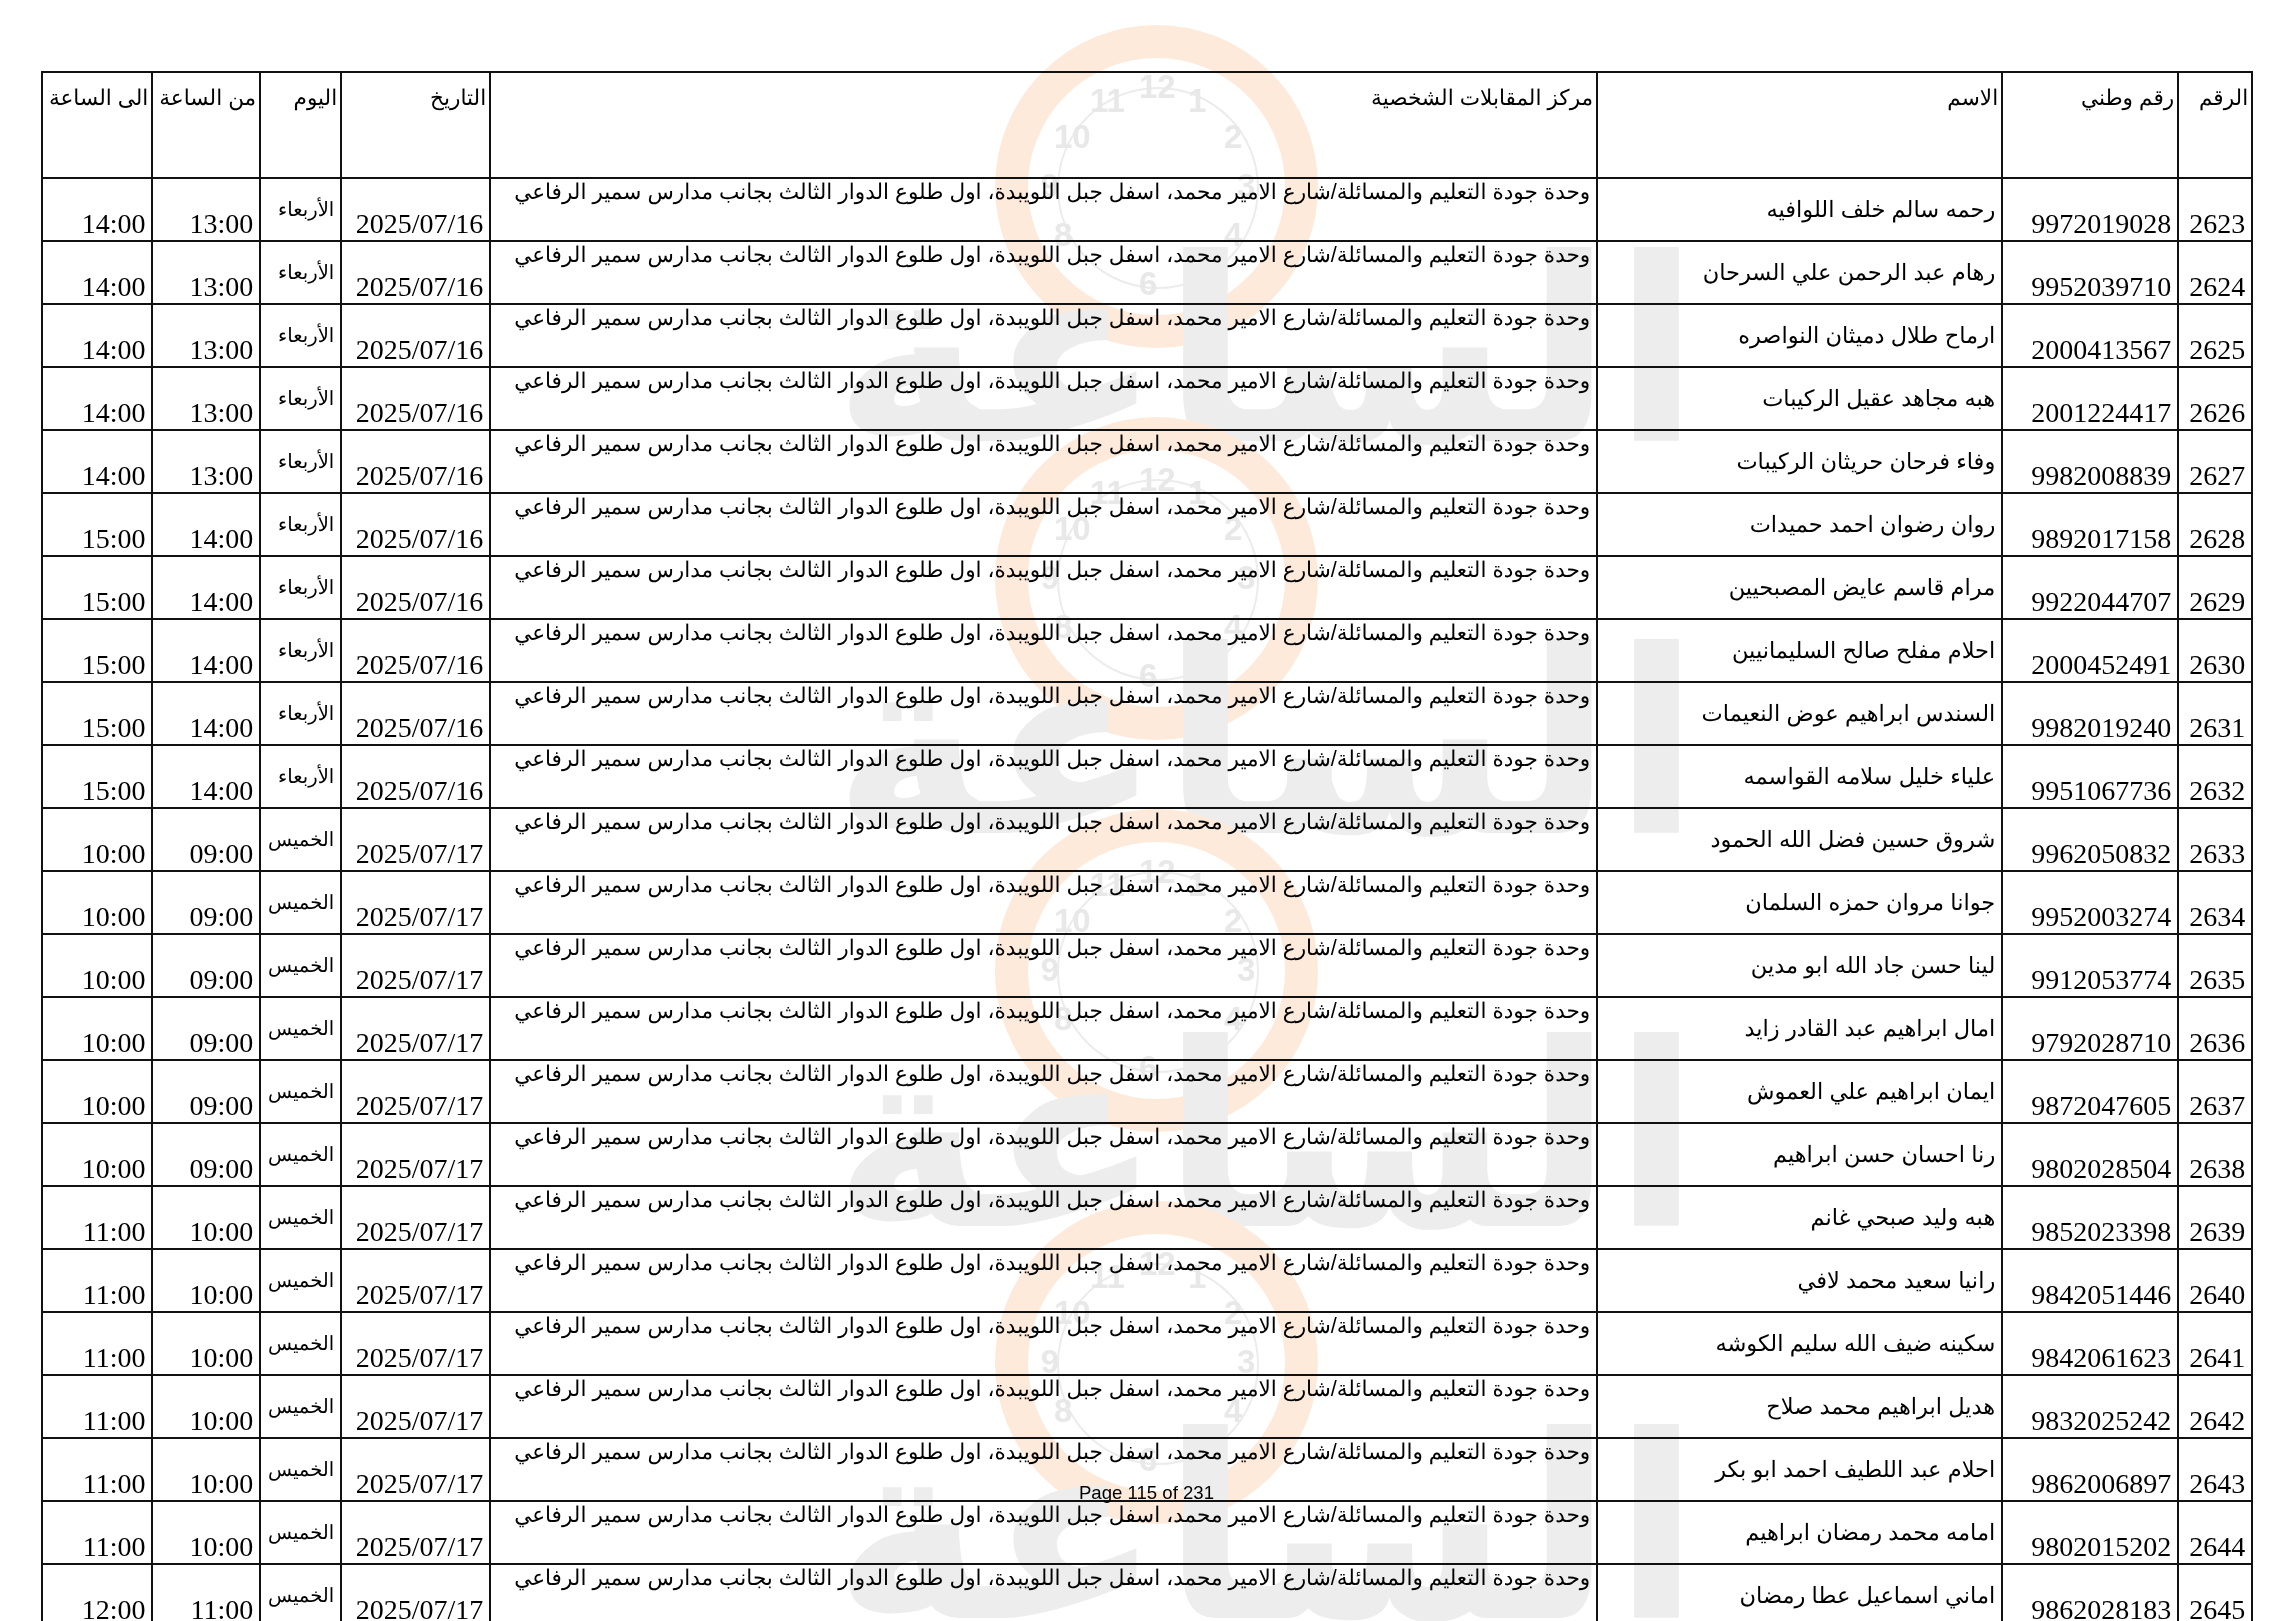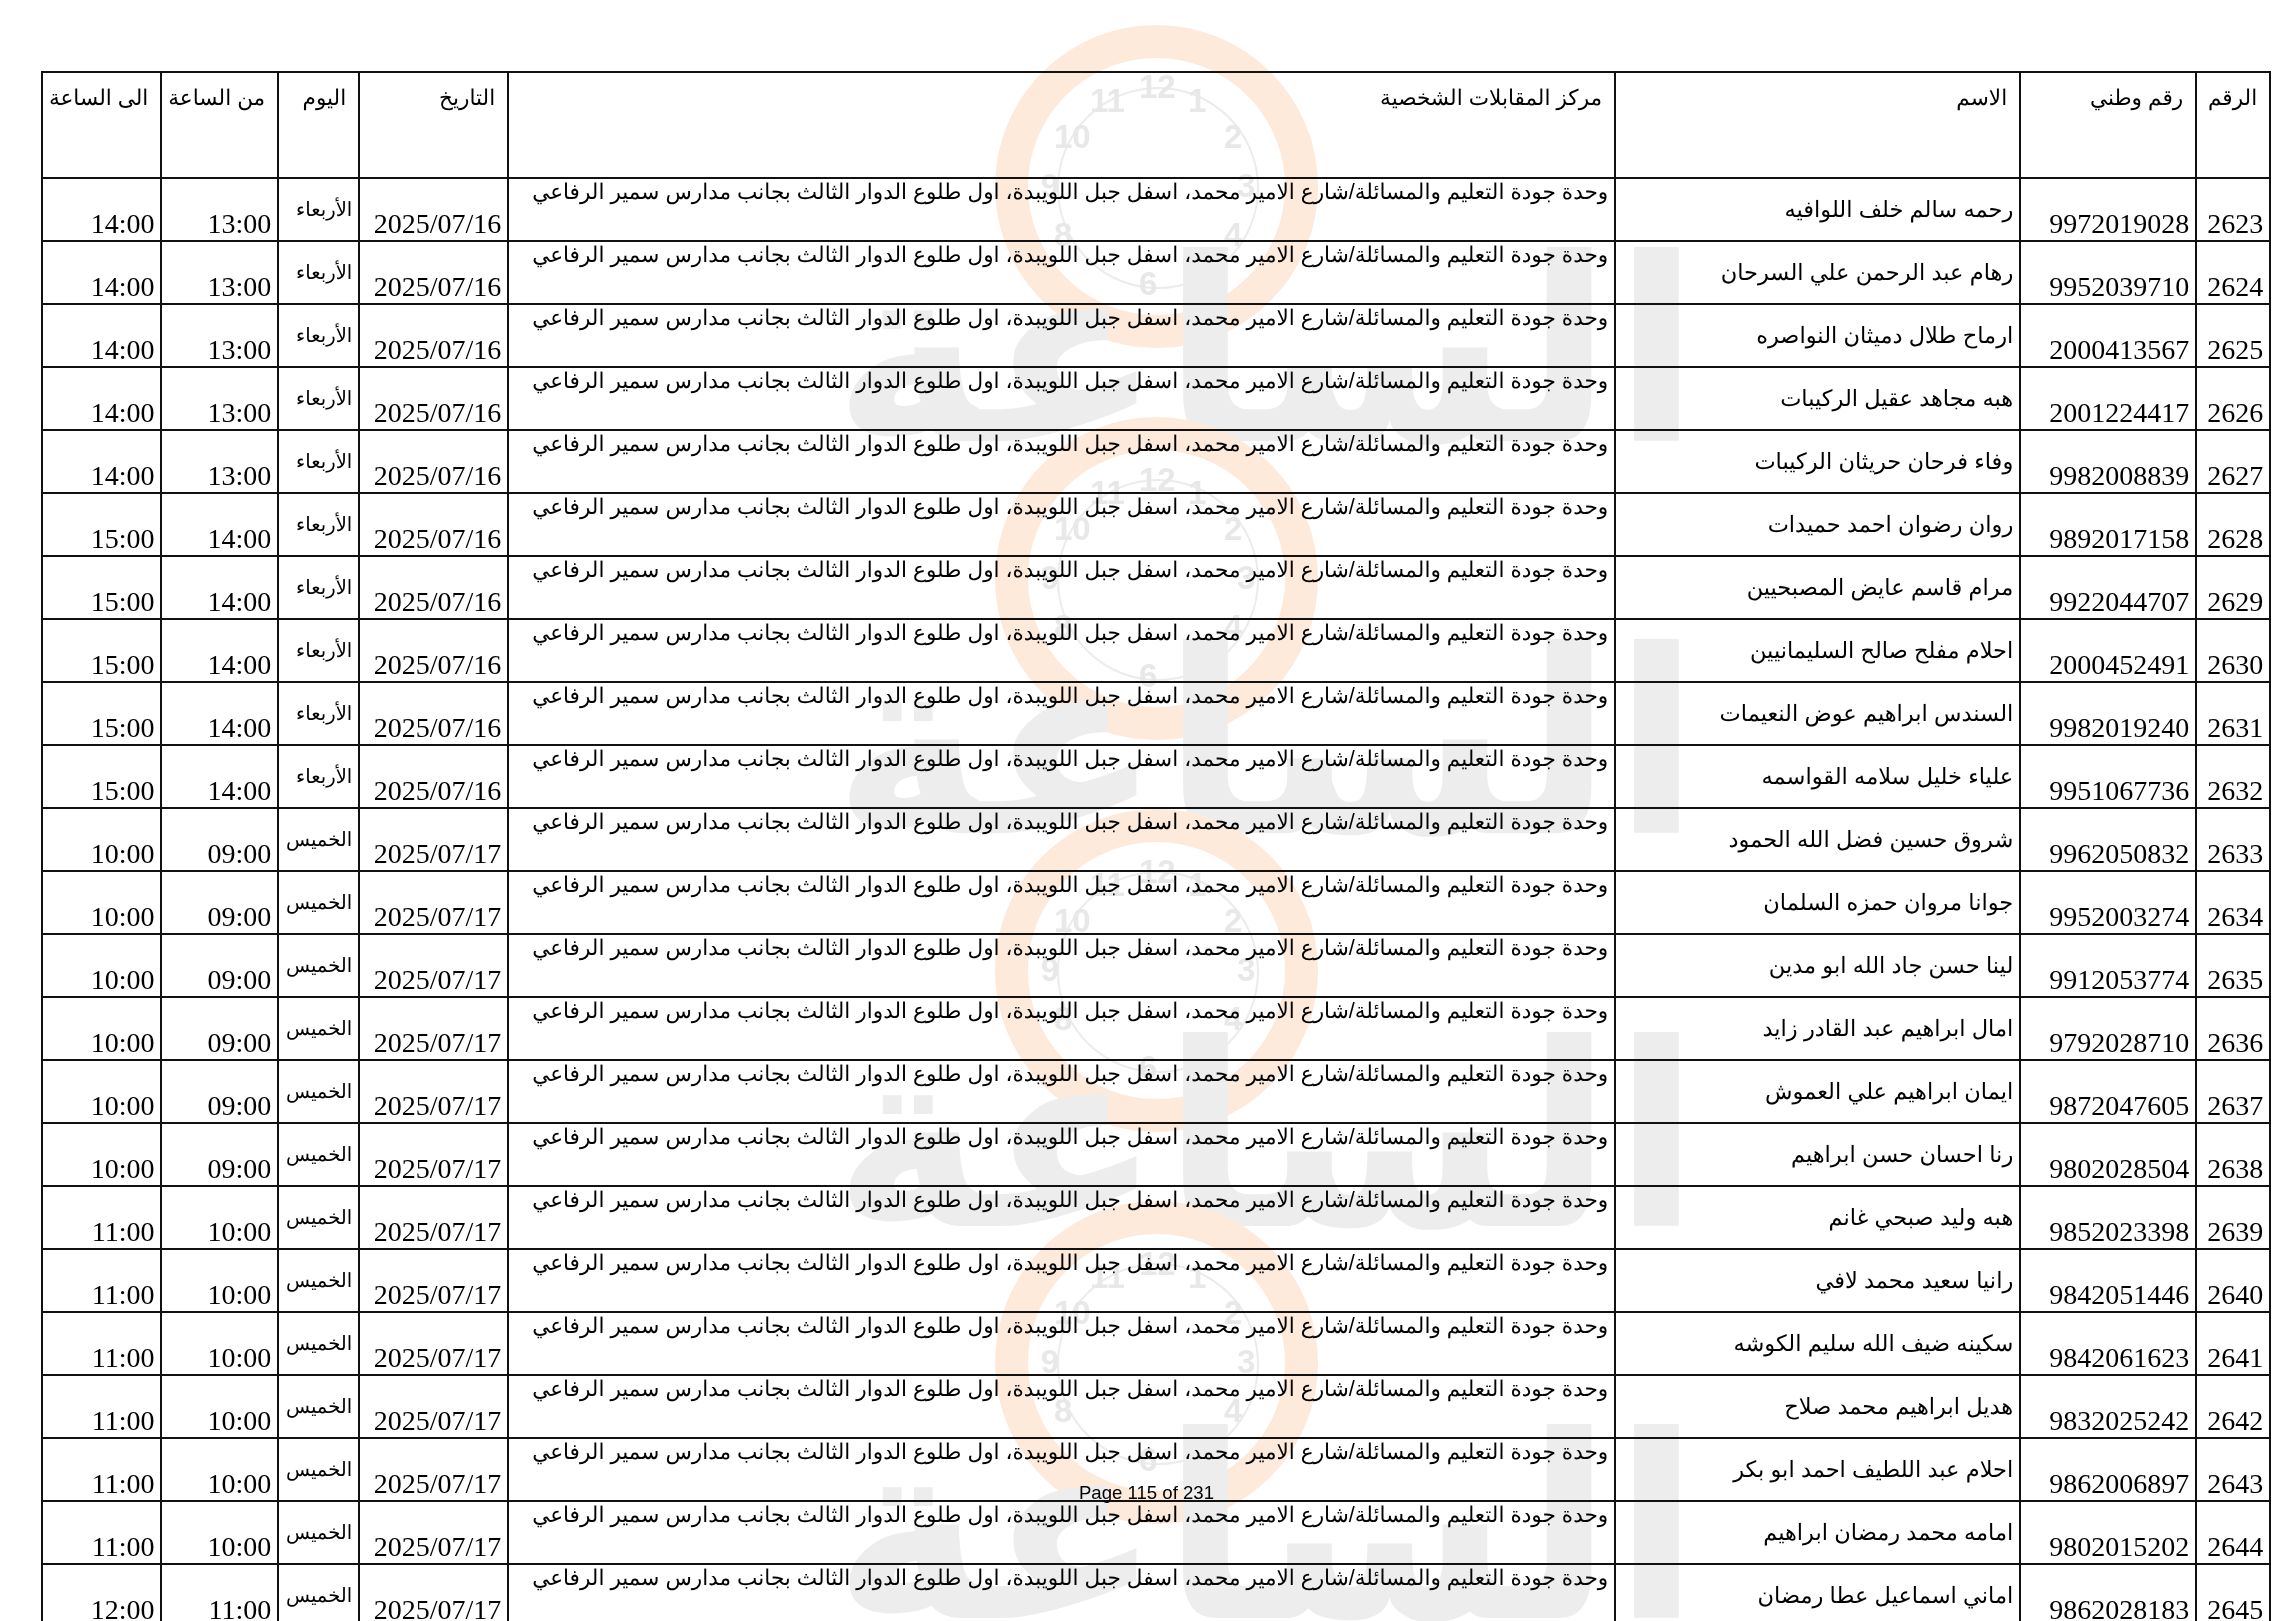--- a/index.html
+++ b/index.html
@@ -4,21 +4,21 @@
 <style>
   html, body { margin:0; padding:0; background:#ffffff; }
   body { width:2293px; height:1621px; position:relative; overflow:hidden; font-family:"Liberation Serif", serif; color:#000; }
   .watermark { position:absolute; left:0; top:0; width:2293px; height:1360px; pointer-events:none; z-index:0; }
   .wm-clock { position:absolute; width:323px; height:323px; border-radius:50%; border:33px solid #fdeadb; box-sizing:border-box; }
   .wm-inner { position:absolute; left:29px; top:29px; width:198px; height:198px; border-radius:50%; border:2.9px solid #ececec; }
   .wm-num { position:absolute; font-family:"Liberation Sans", sans-serif; font-weight:bold; font-size:33px; color:#e8e8e8; }
   .wm-letters { position:absolute; font-family:"DejaVu Sans", sans-serif; font-weight:bold; color:#ededed; font-size:255px; line-height:1; direction:rtl; }
   table.sched { position:absolute; left:41px; top:71px; border-collapse:collapse; table-layout:fixed; z-index:1; direction:rtl; }
   table.sched th, table.sched td { border:2.9px solid #111; padding:0 5.9px; box-sizing:border-box; overflow:hidden; white-space:nowrap; }
-  table.sched th { height:106px; vertical-align:top; text-align:right; font-family:"Liberation Sans", sans-serif; font-weight:normal; font-size:21.6px; padding-top:11.8px; padding-right:12px; }
+  table.sched th { height:106px; vertical-align:top; text-align:right; font-family:"Liberation Sans", sans-serif; font-weight:normal; font-size:21.6px; padding-top:11.8px; padding-right:3px; }
   table.sched td { height:63px; text-align:right; }
   td.c-num, td.c-id, td.c-date, td.c-time { font-family:"Liberation Serif", serif; font-size:28px; vertical-align:bottom; padding-bottom:7.8px; }
   td.c-num { padding-right:3.9px; }
   td.c-name { font-family:"Liberation Sans", sans-serif; font-size:22.5px; vertical-align:middle; padding-right:27.4px; }
   td.c-center { font-family:"Liberation Sans", sans-serif; font-size:21.6px; vertical-align:top; padding-top:9.8px; padding-right:3.9px;border-radius:13px; }
   td.c-day { font-family:"Liberation Sans", sans-serif; font-size:19.6px; vertical-align:middle; padding-right:3.9px; }
   .footer { position:absolute; left:1071px; top:1482px; width:151px; text-align:center; font-family:"Liberation Sans", sans-serif; font-size:18.6px; z-index:1; }
 </style>
 </head>
 <body>

